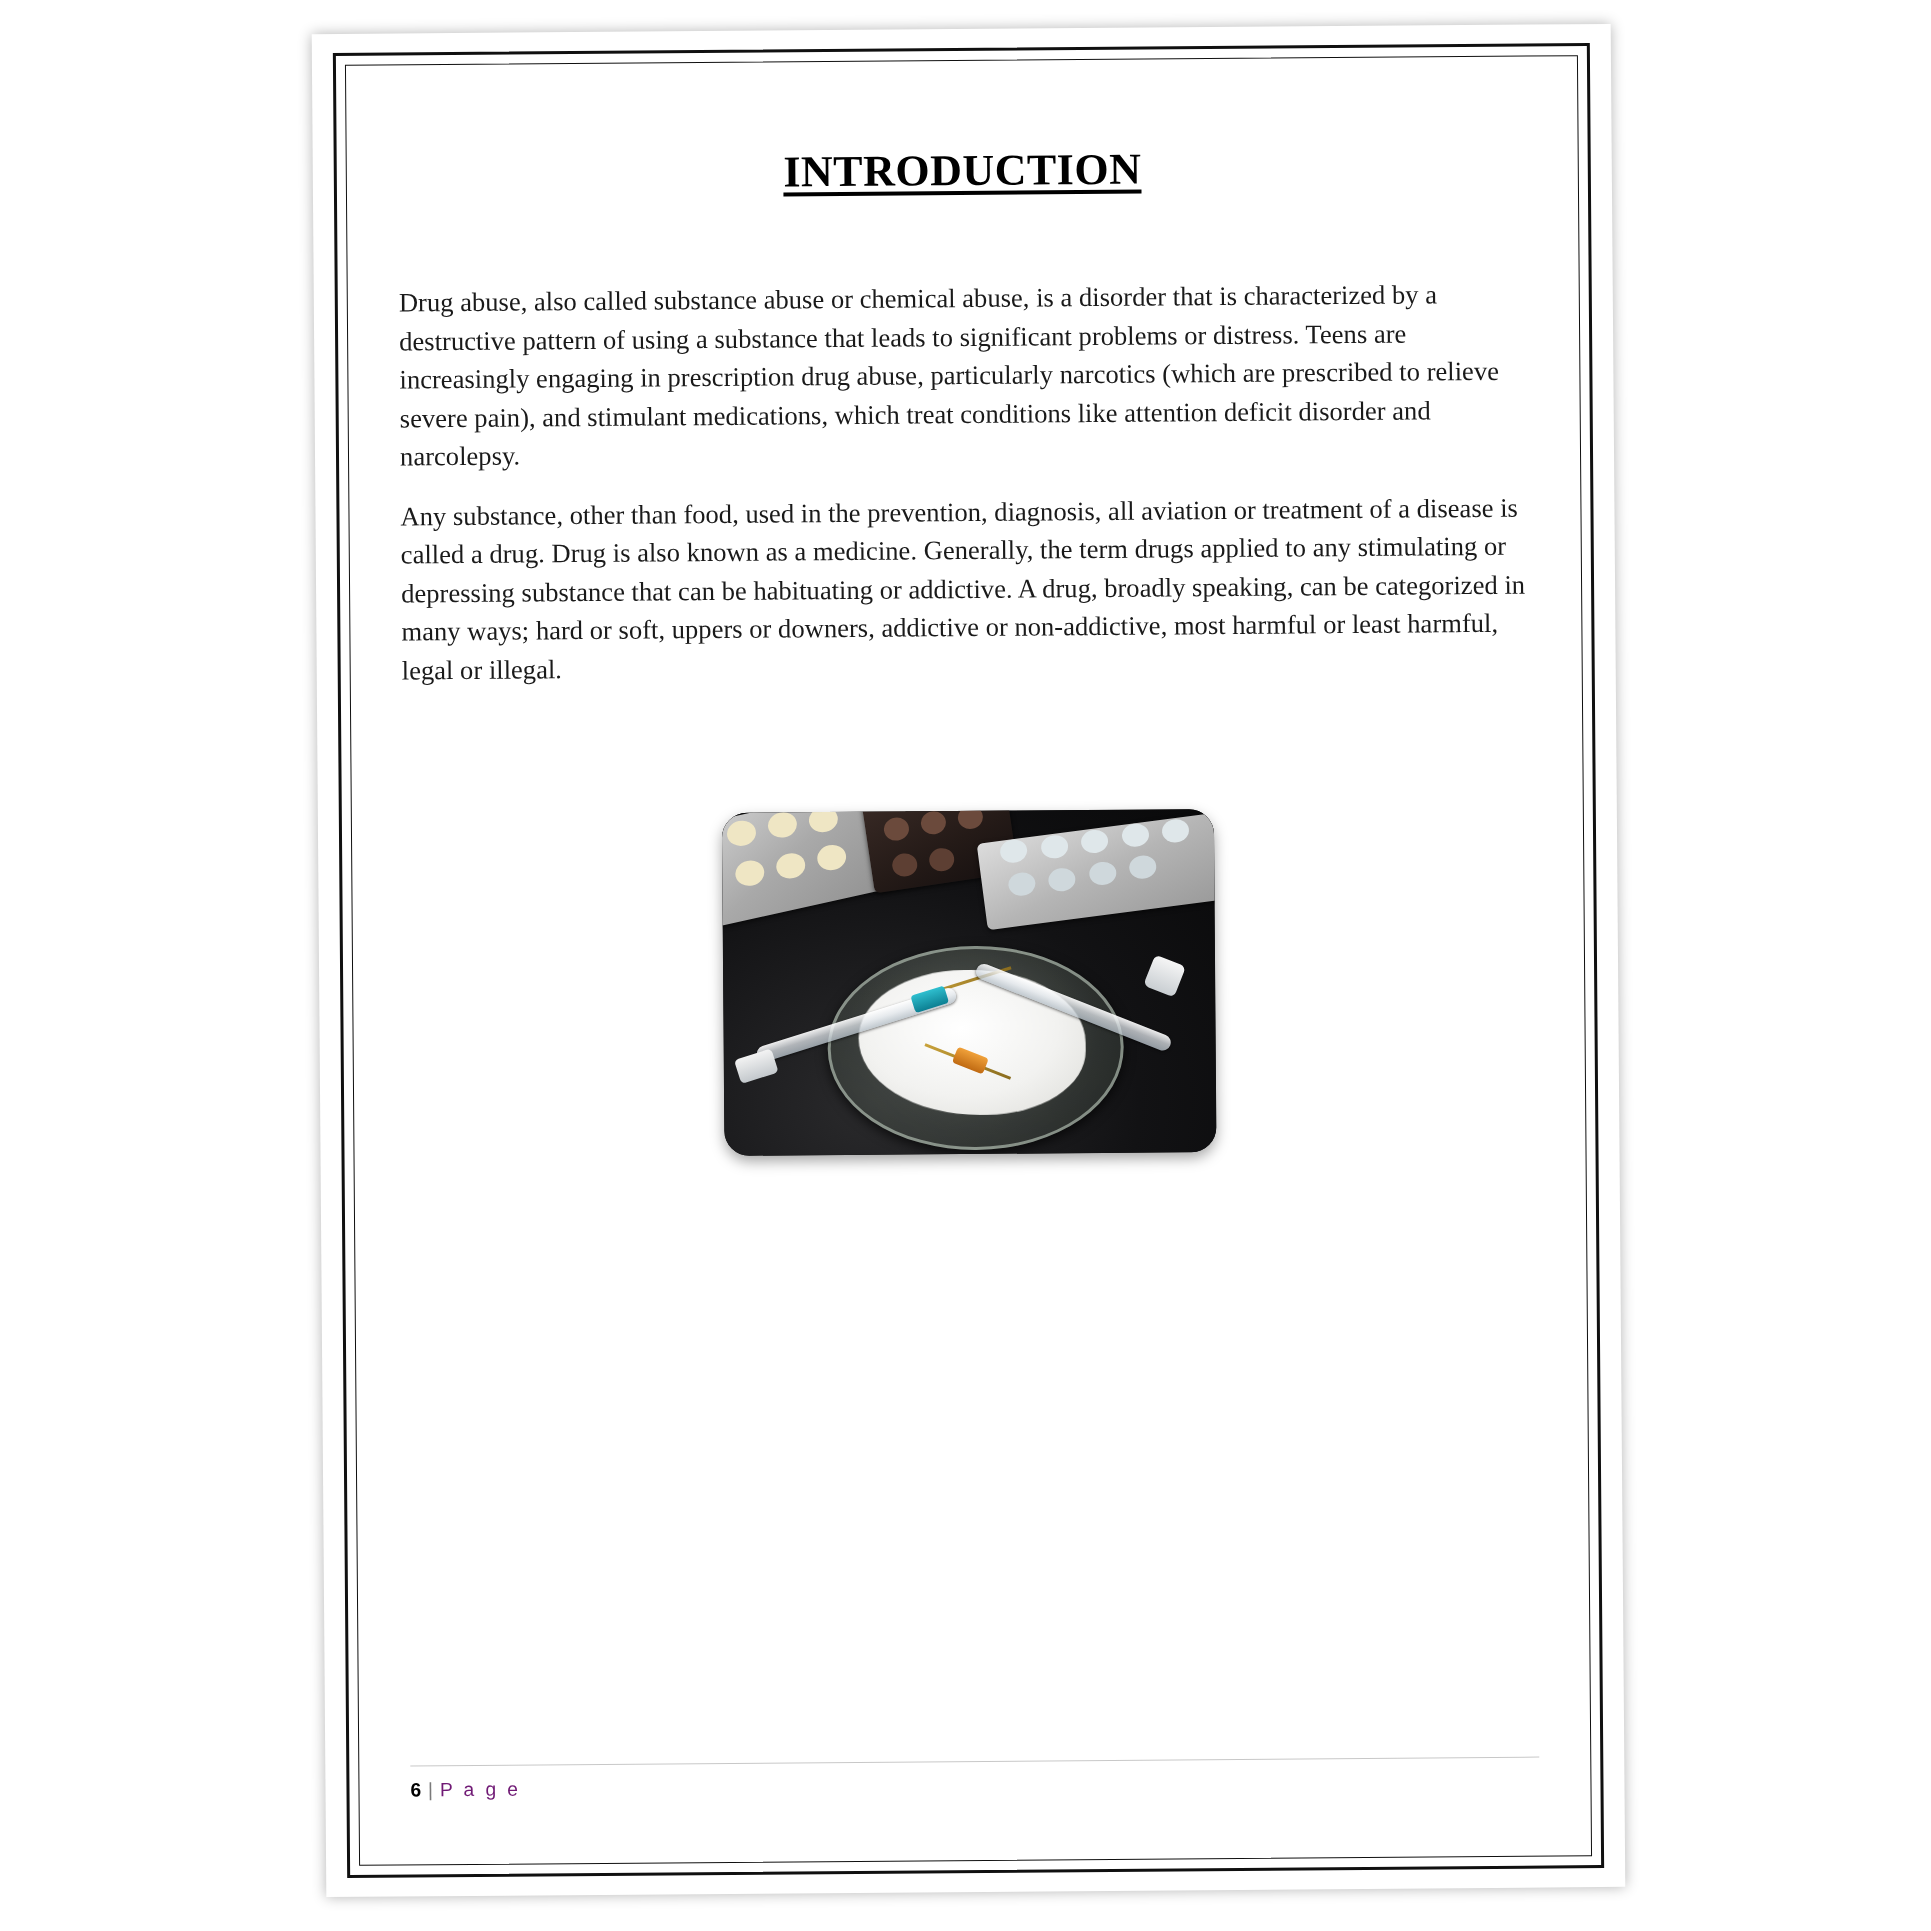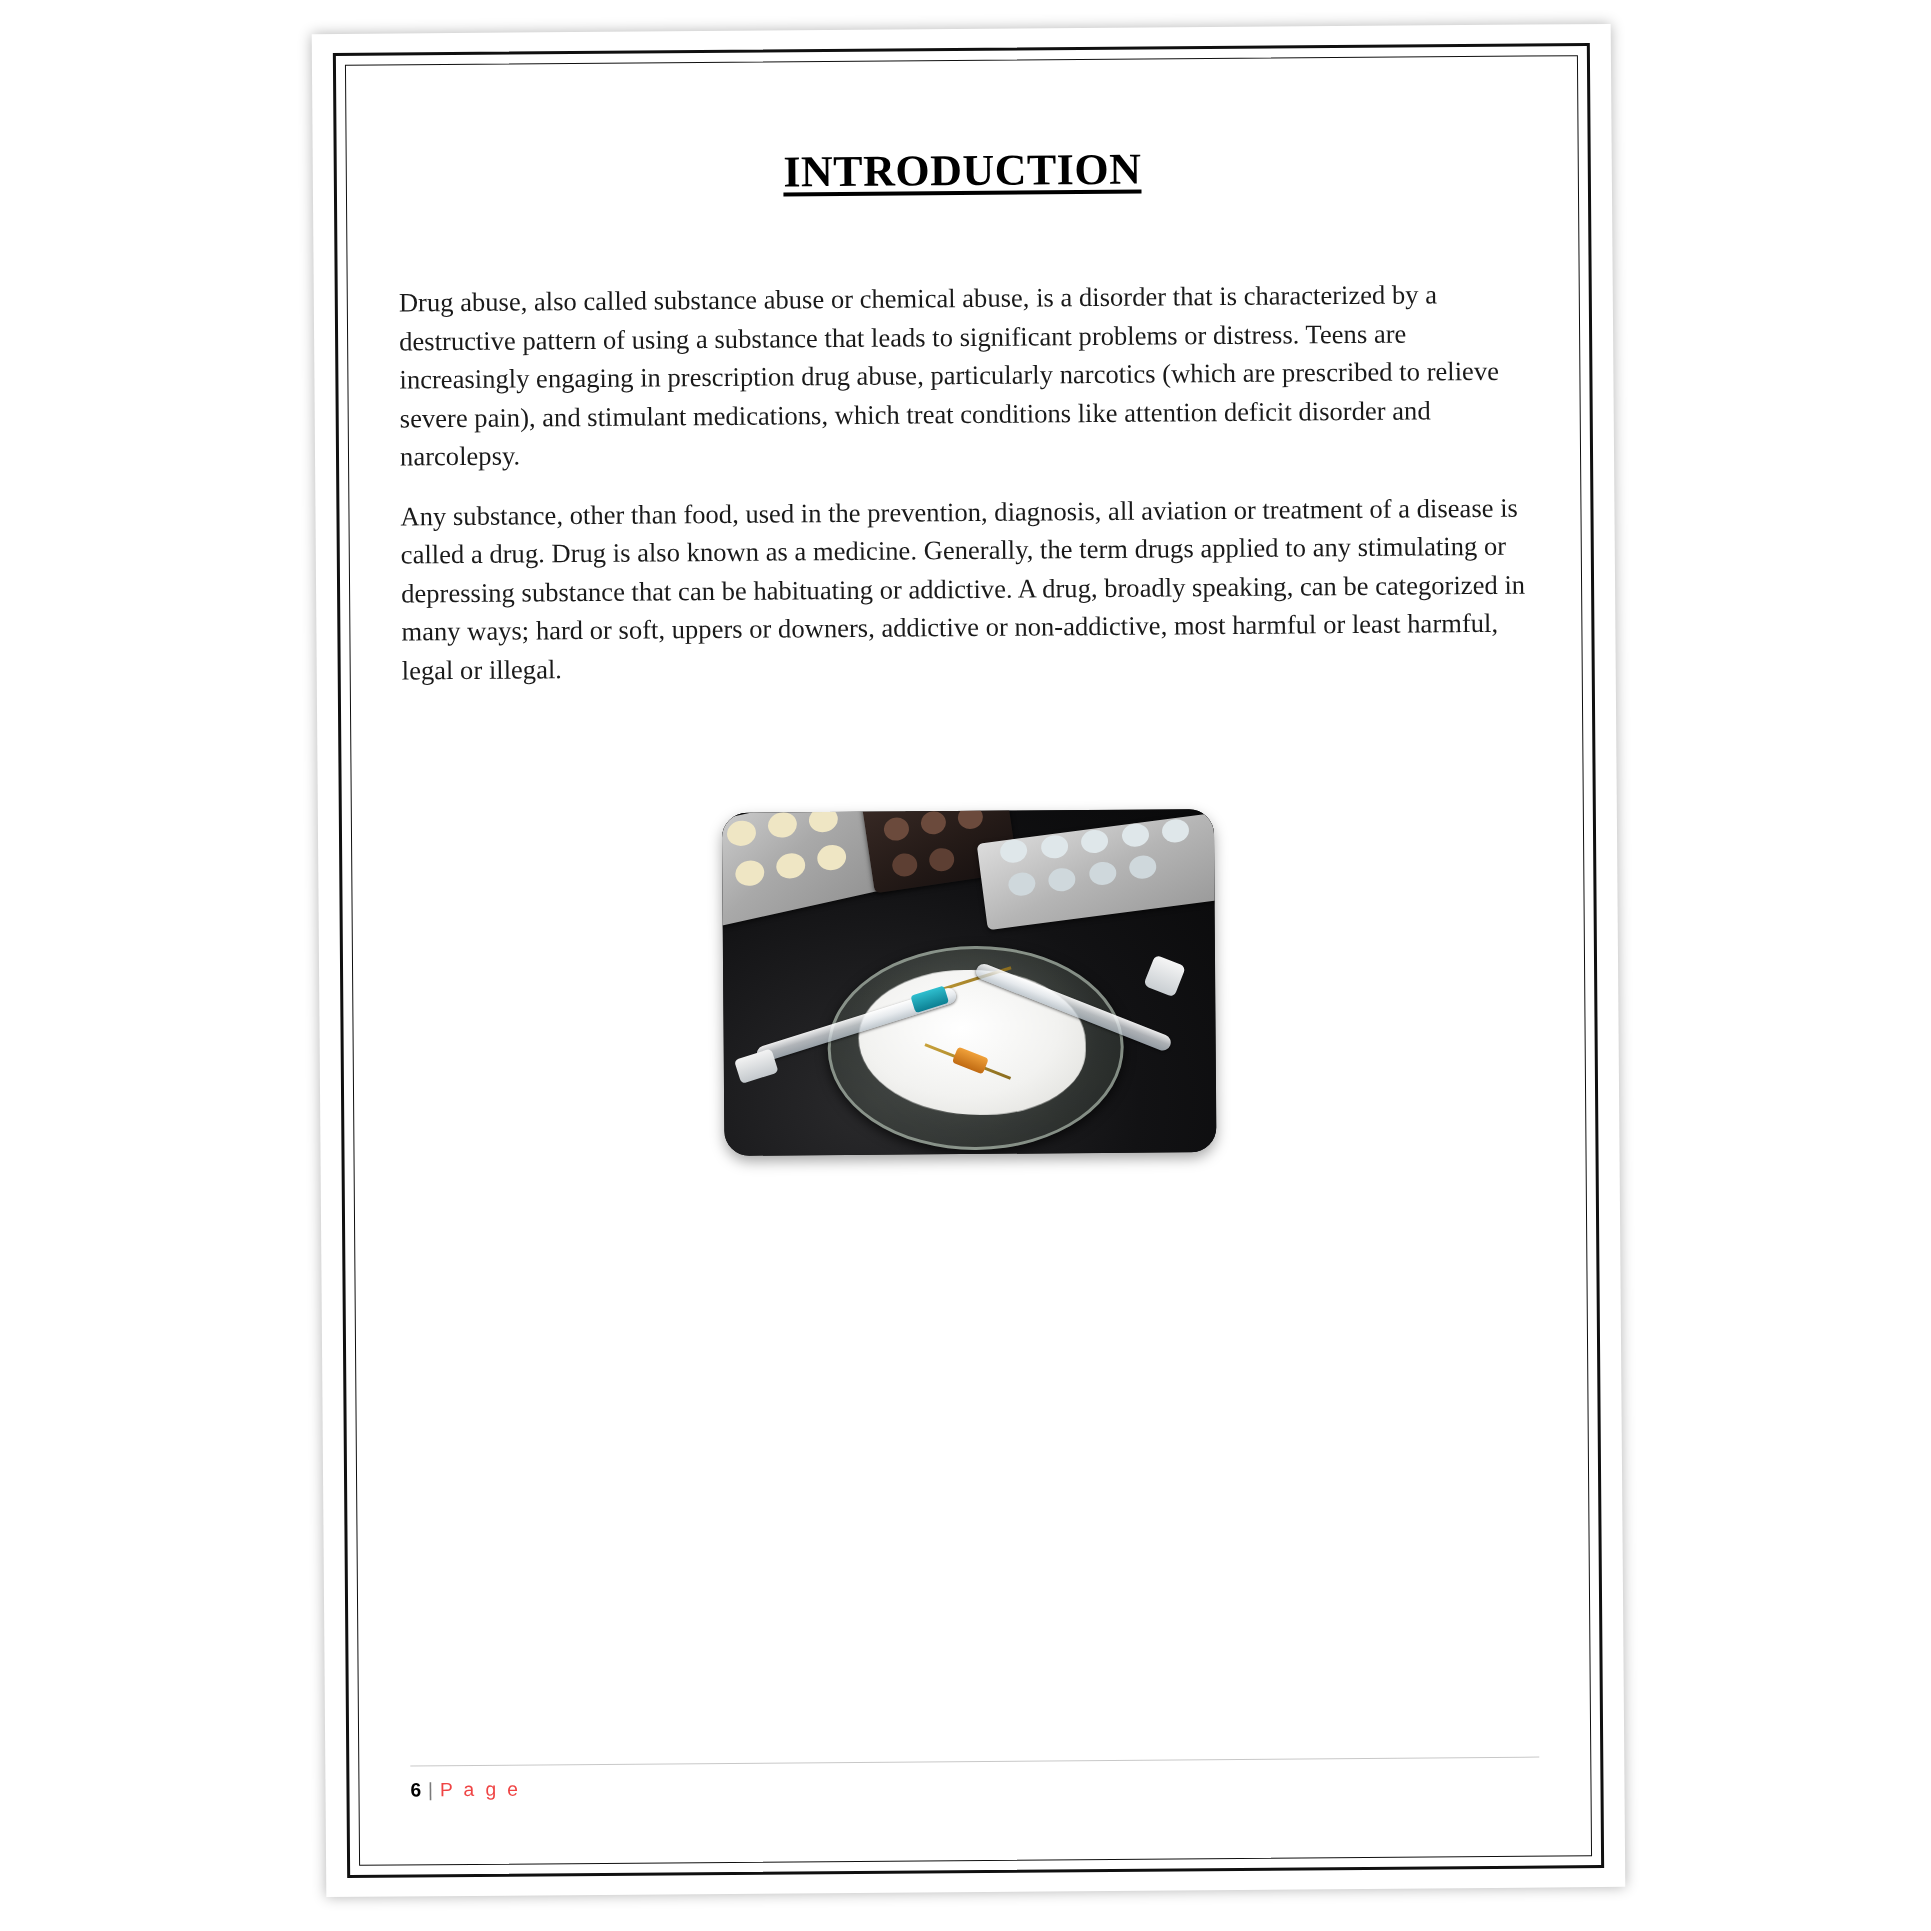--- a/index.html
+++ b/index.html
@@ -205,21 +205,21 @@
     font-family: "Liberation Sans", sans-serif;
     font-size: 19.3px;
     color: #3a3a3a;
     letter-spacing: 1px;
   }
   #footer-page-number {
     font-weight: bold;
     color: #000000;
   }
   #footer-sep { margin: 0 5.8px; color: #7a7a7a; }
-  #footer-word { letter-spacing: 2.9px; color: #ef4444; }
+  #footer-word { letter-spacing: 2.9px; color: #701a75; }
 </style>
 </head>
 <body>
 
 <div id="page-sheet">
   <div id="page-border-outer">
     <div id="page-border-inner"></div>
   </div>
 
   <div id="page-content">

